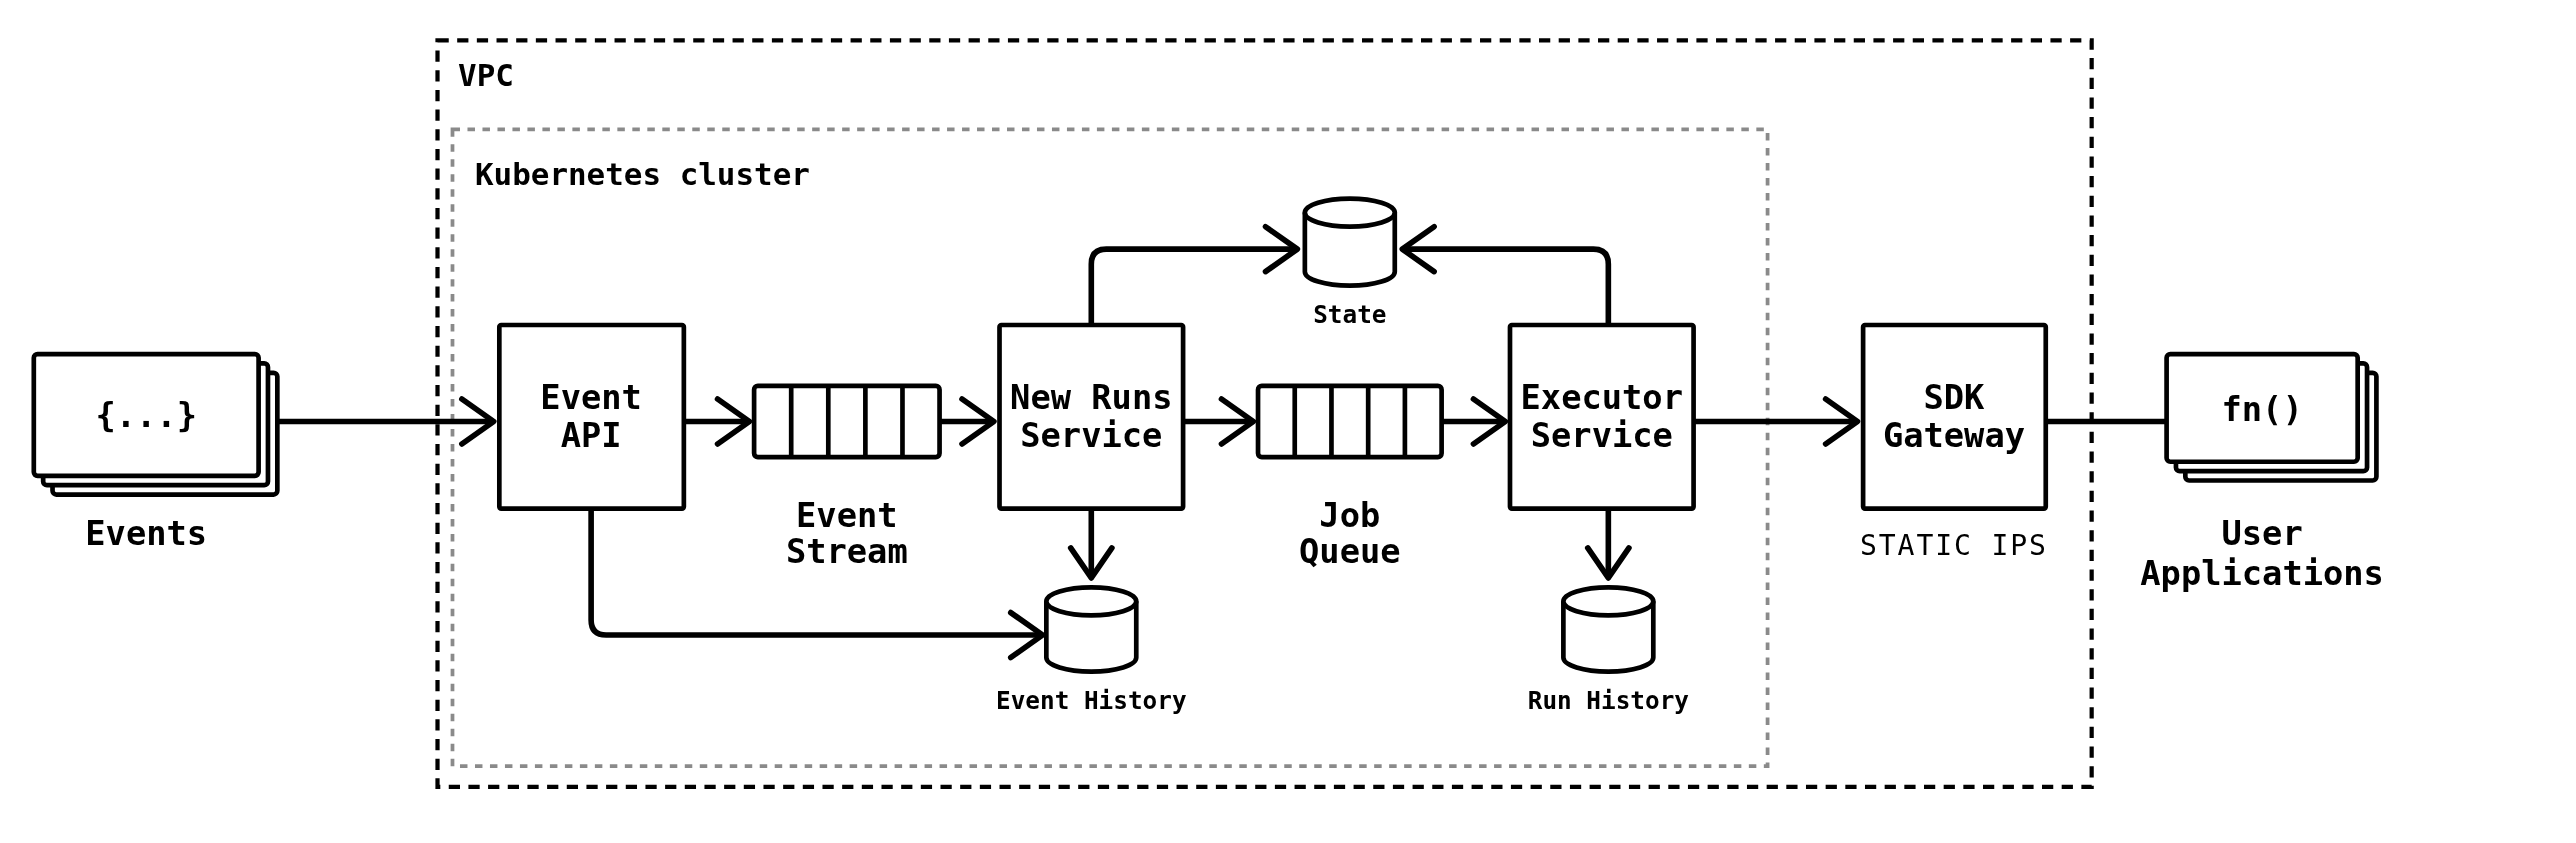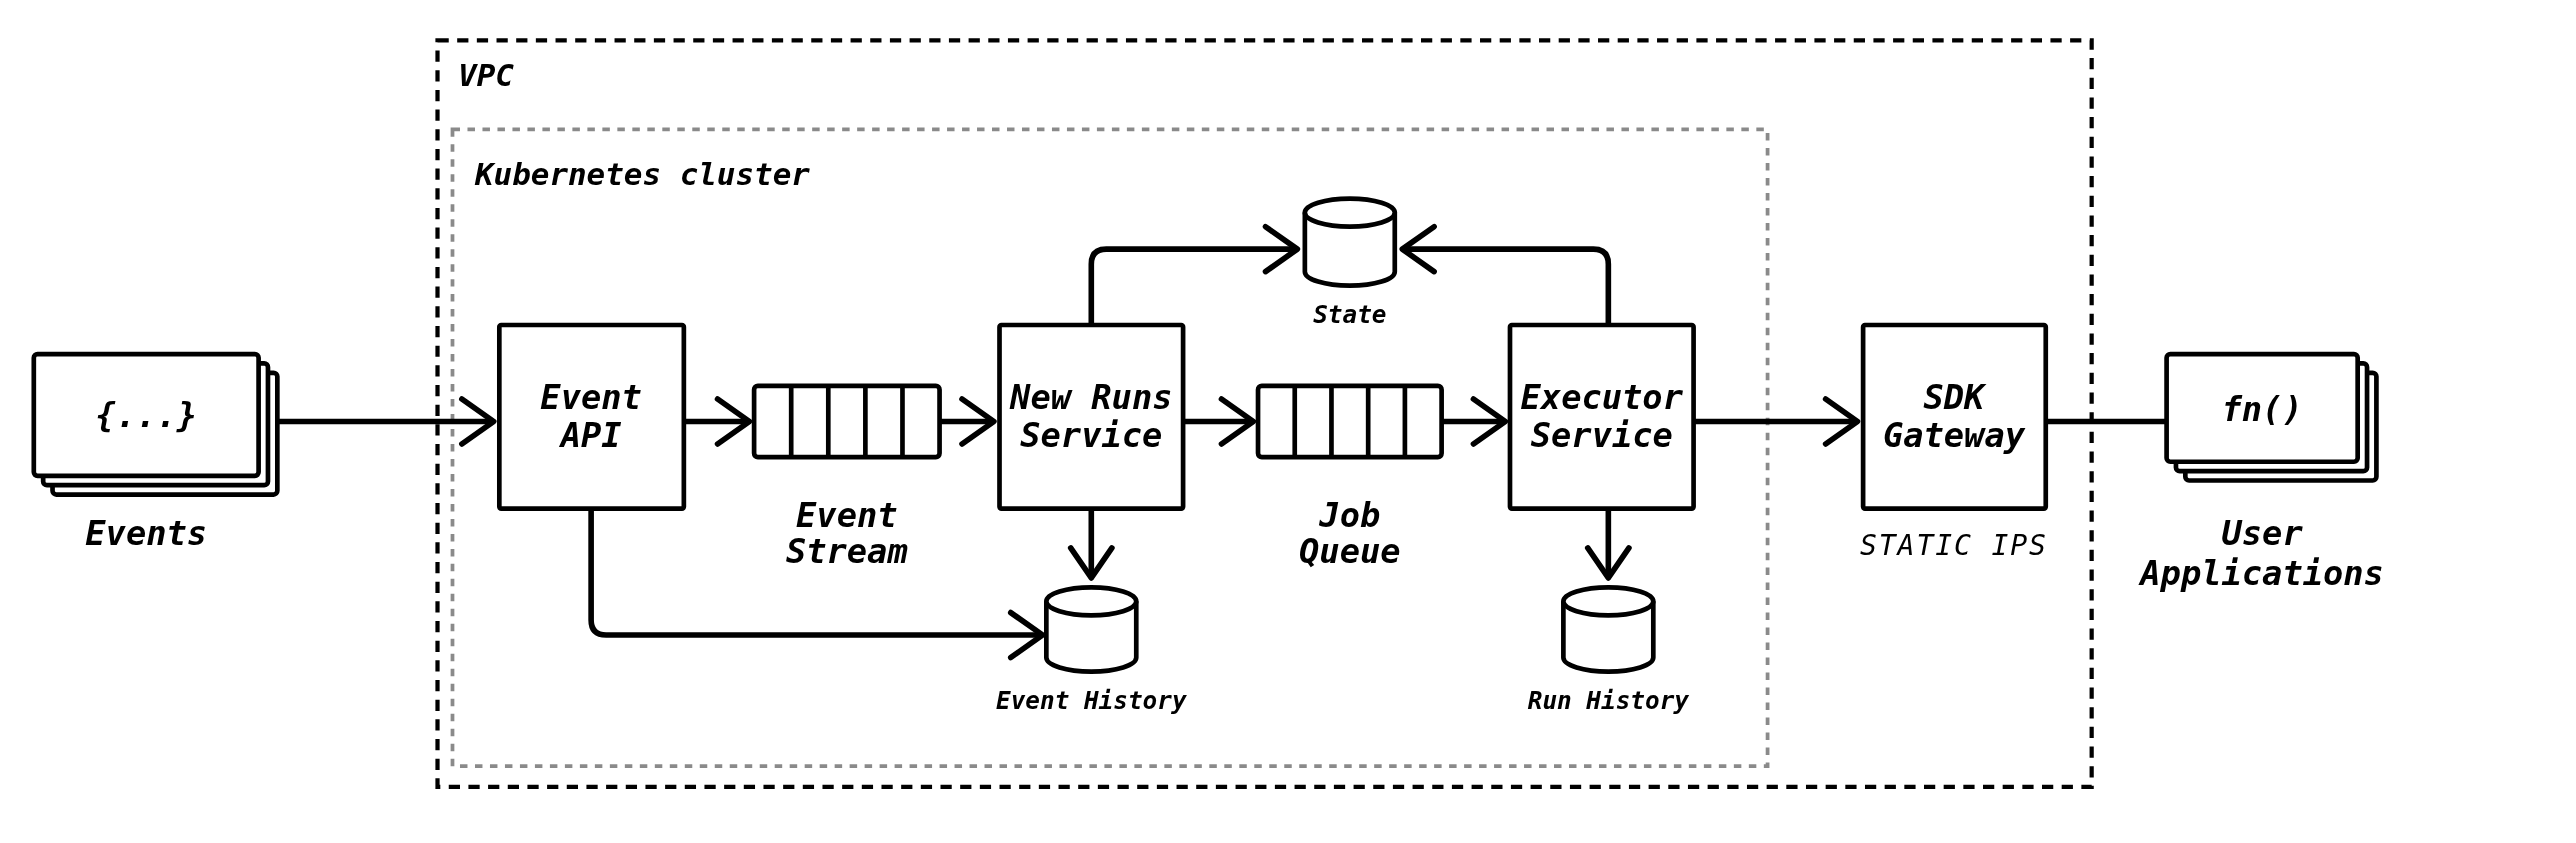--- a/index.html
+++ b/index.html
@@ -1,16 +1,16 @@
 <!DOCTYPE html>
 <html style="font-size:15px"><head>
 <meta charset="utf-8">
 <style>
   html,body{margin:0;padding:0;background:#ffffff;}
-  .stage{width:2576px;height:843px;position:relative;background:#ffffff;overflow:hidden;font-style:italic;}
+  .stage{width:2576px;height:843px;position:relative;background:#ffffff;overflow:hidden;}
   svg{display:block;}
   text{font-family:"DejaVu Sans Mono","Liberation Mono",monospace;fill:#000000;}
   .lbl-node{font-size:36px;font-weight:bold;text-anchor:middle;}
   .lbl-big{font-size:36px;font-weight:bold;text-anchor:middle;}
   .lbl-container{font-size:33px;font-weight:bold;text-anchor:start;}
   .lbl-db{font-size:26px;font-weight:bold;text-anchor:middle;}
   .lbl-caption{font-size:30px;font-weight:normal;letter-spacing:2px;text-anchor:middle;}
   .node{fill:#ffffff;stroke:#000000;stroke-width:5;}
   .card{fill:#ffffff;stroke:#000000;stroke-width:5;}
   .queue{fill:#ffffff;stroke:#000000;stroke-width:5;}

